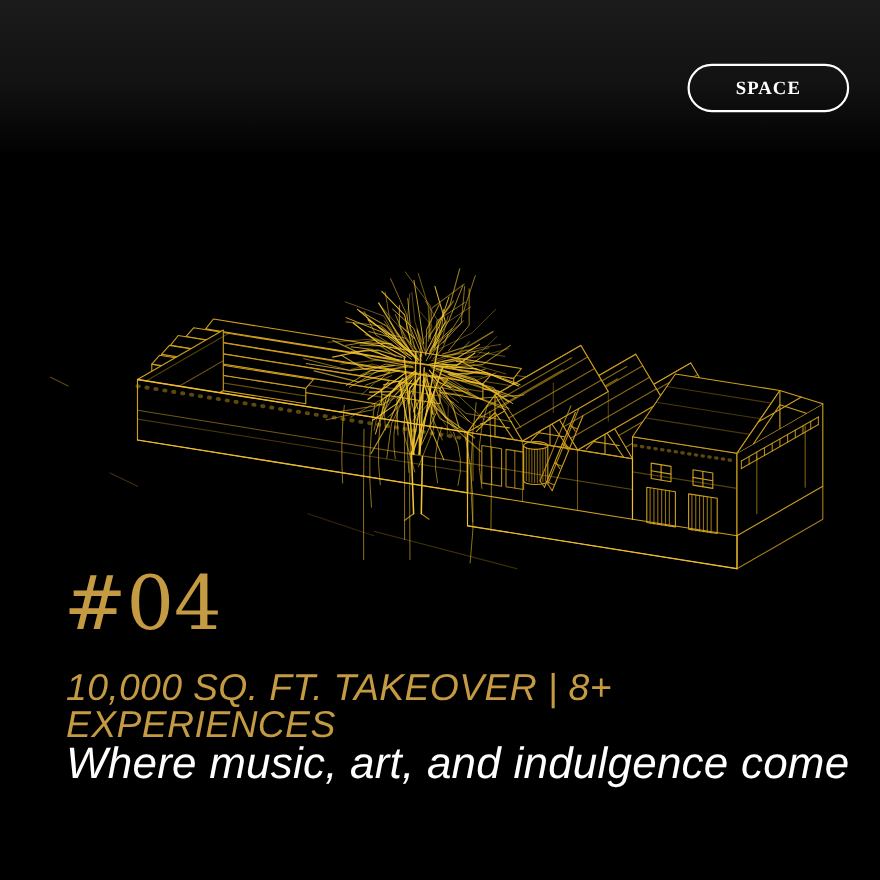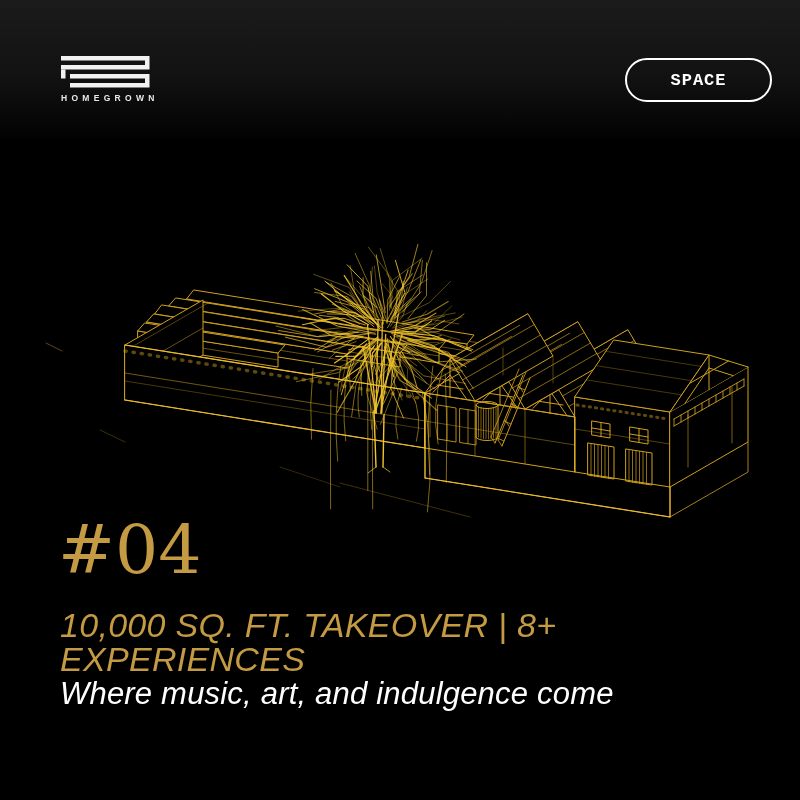--- a/index.html
+++ b/index.html
@@ -15,62 +15,48 @@
   }
   .logo{position:absolute;left:61px;top:56px;cursor:pointer;}
   .logo-mark{display:block;}
   .wordmark{
     margin-top:5px;color:#e9e9e9;font-size:8.5px;font-weight:bold;
     letter-spacing:4.3px;white-space:nowrap;
   }
   .space-btn{
     position:absolute;right:28px;top:58px;width:147px;height:44px;
     background:transparent;border:2.5px solid #ffffff;border-radius:999px;
-    color:#ffffff;font-family:Liberation Mono, monospace;font-weight:bold;
+    color:#ffffff;font-family:Liberation Serif, serif;font-weight:bold;
     font-size:17px;letter-spacing:1px;display:flex;align-items:center;justify-content:center;
     cursor:pointer;
   }
   
   .illustration{position:absolute;left:40px;top:215px;width:720px;height:320px;}
   
   .slide-number{
     position:absolute;left:58px;top:514px;
     font-family:"DejaVu Serif", serif;font-size:68px;line-height:1.05;
     color:#c49a42;font-weight:500;
   }
   .subtitle{
     position:absolute;left:60px;top:608px;color:#c49a42;
     font-style:italic;font-size:34px;line-height:34px;font-weight:500;
     letter-spacing:.3px;white-space:nowrap;
   }
   .description{
     position:absolute;left:60px;top:676px;color:#ffffff;
-    font-style:italic;font-size:31px;line-height:36px;letter-spacing:.2px;
+    font-style:italic;font-size:40px;line-height:36px;letter-spacing:.2px;
     white-space:nowrap;
   }
 </style>
 </head>
 <body>
 
 <div class="header">
 
-  <div class="logo">
-    <svg class="logo-mark" width="90" height="32" viewBox="0 0 90 32" xmlns="http://www.w3.org/2000/svg">
-      <g fill="#f2f2f2">
-        <rect x="0" y="0" width="84" height="4.5"></rect>
-        <rect x="84" y="0" width="4.5" height="13.5"></rect>
-        <rect x="0" y="9" width="84" height="4.5"></rect>
-        <rect x="0" y="13.5" width="4.5" height="9"></rect>
-        <rect x="9" y="18" width="75" height="4.5"></rect>
-        <rect x="84" y="18" width="4.5" height="13.5"></rect>
-        <rect x="9" y="27" width="75" height="4.5"></rect>
-      </g>
-    </svg>
-    <div class="wordmark">HOMEGROWN</div>
-  </div>
 
   <button class="space-btn">SPACE</button>
 </div>
 
 <svg class="illustration" viewBox="0 0 720 320" xmlns="http://www.w3.org/2000/svg">
   <g fill="none" stroke="#cf9f1d" stroke-width="1" stroke-linejoin="round" stroke-linecap="round">
 
     <path d="M6 128 L22 136" opacity=".45"></path>
     <path d="M60 215 L85 227" opacity=".3"></path>
     <path d="M300 268 L430 302" opacity=".3"></path>

